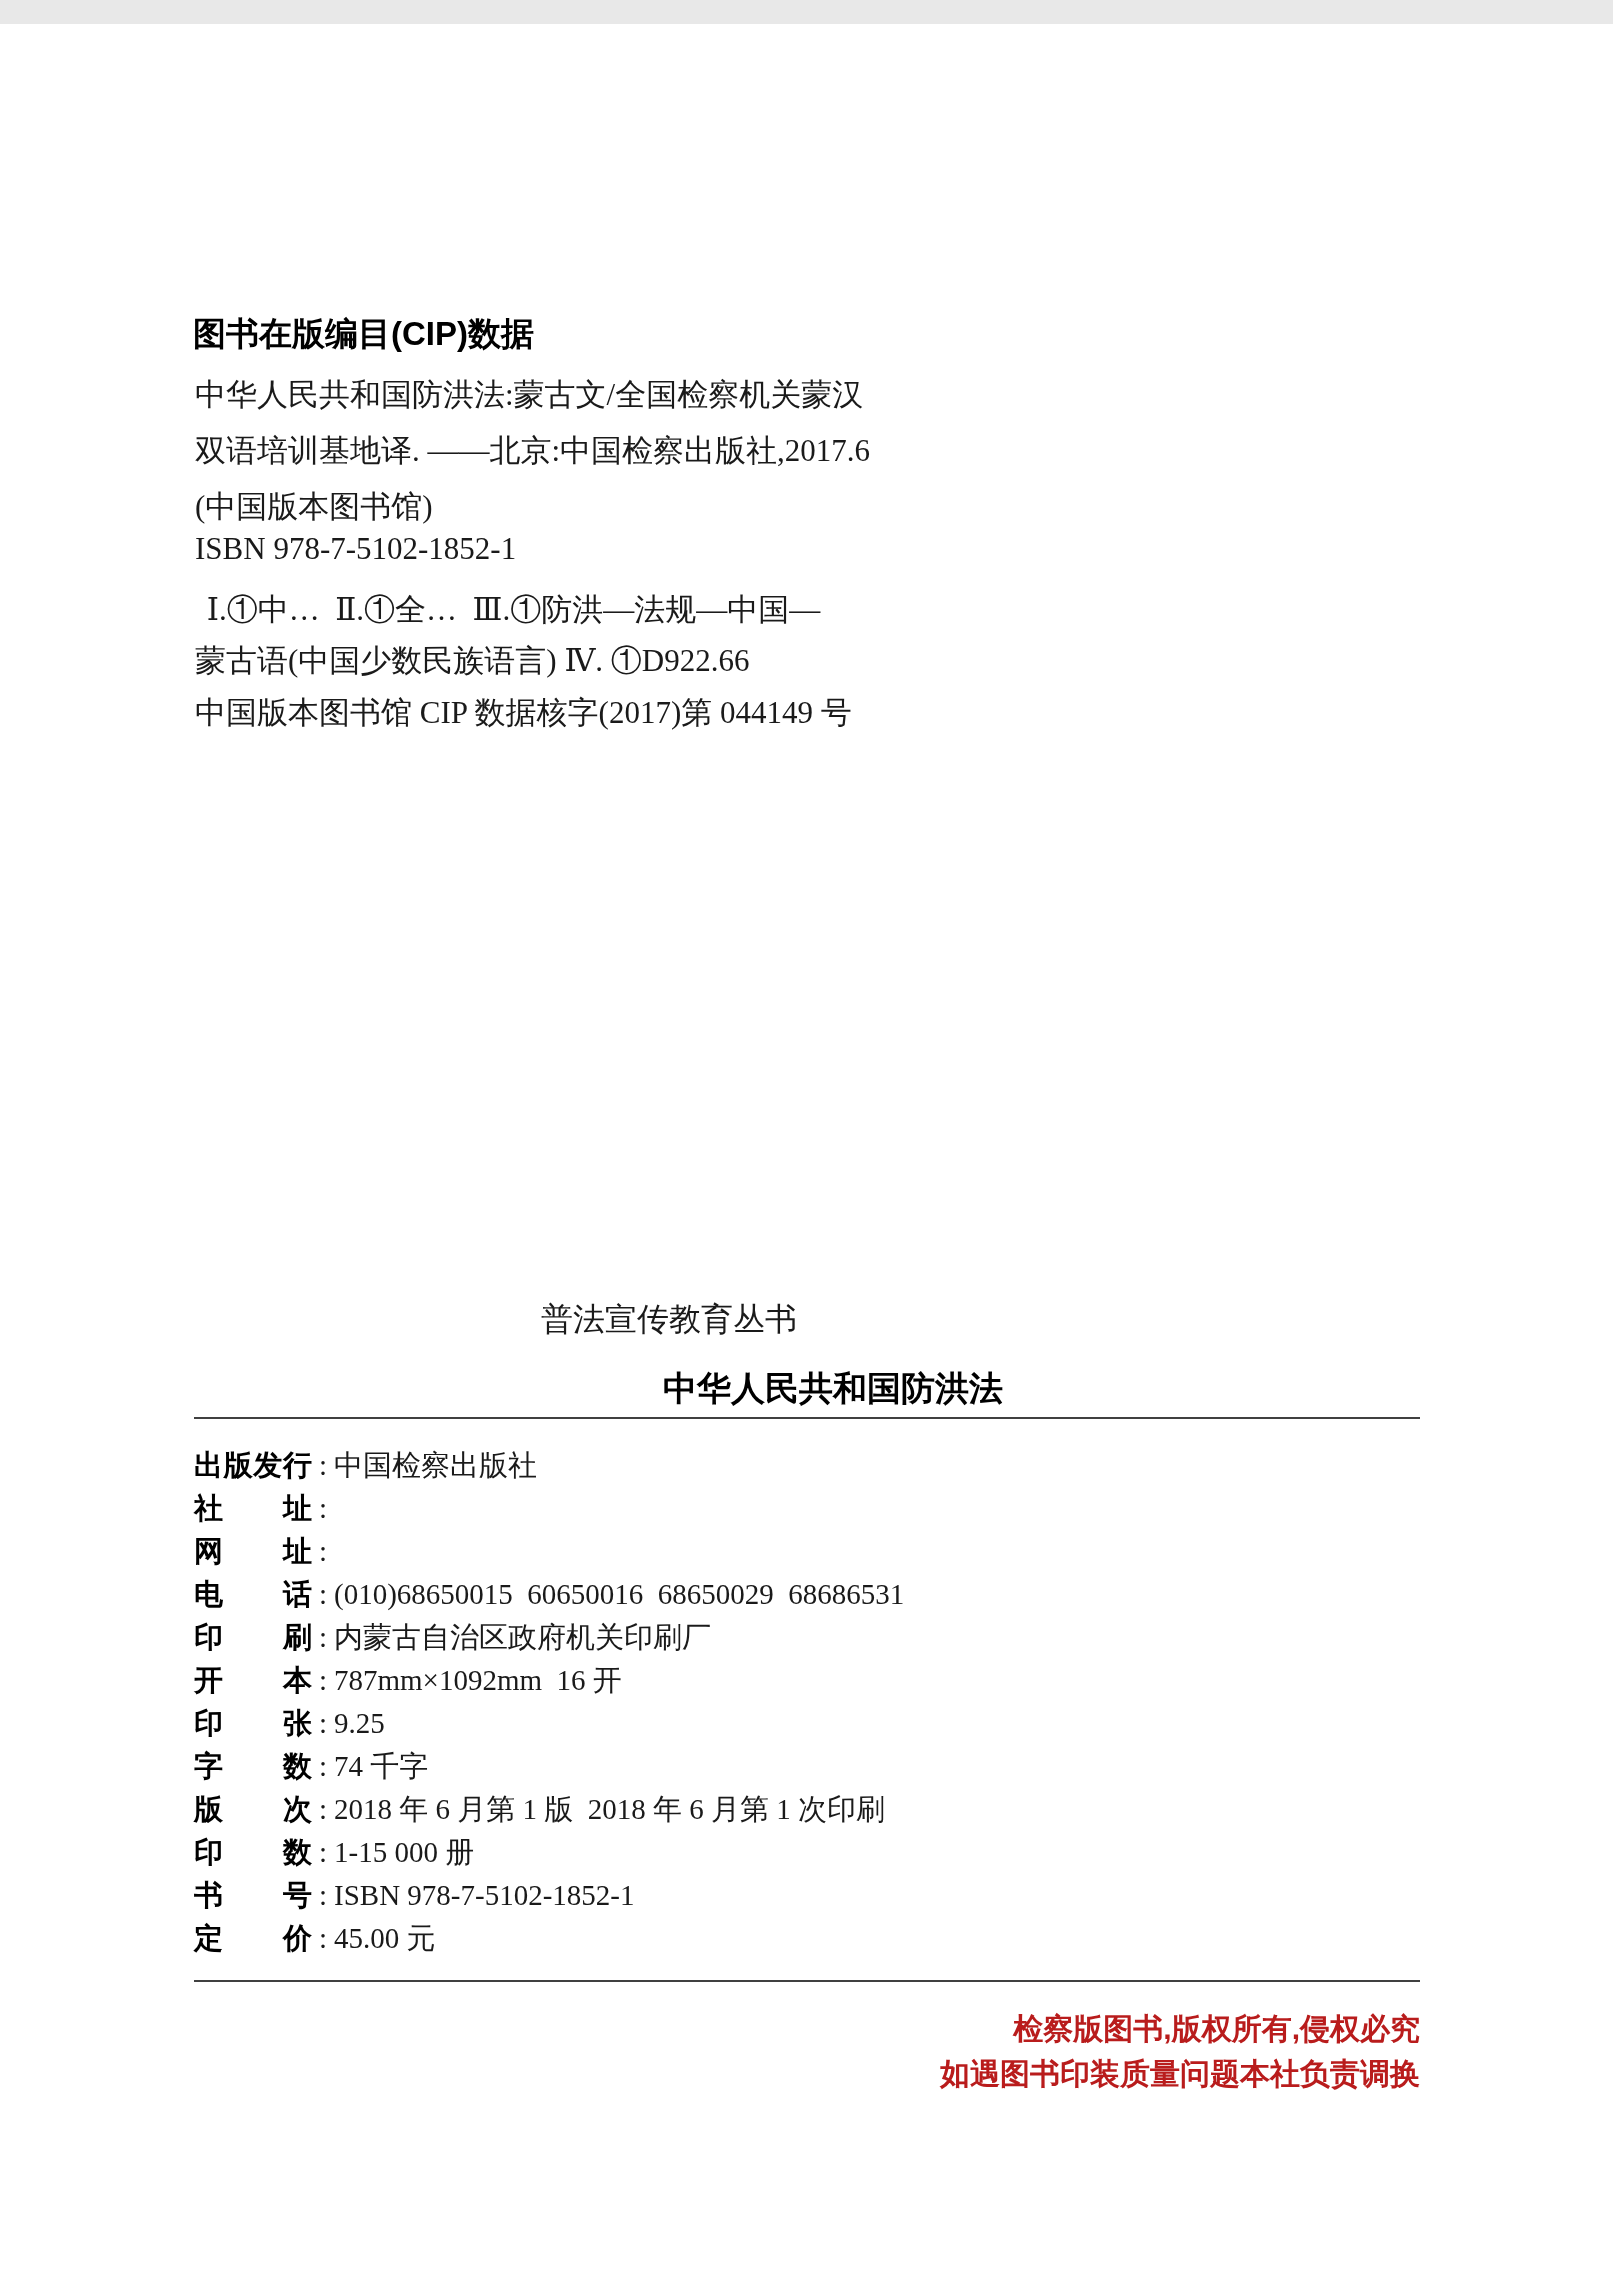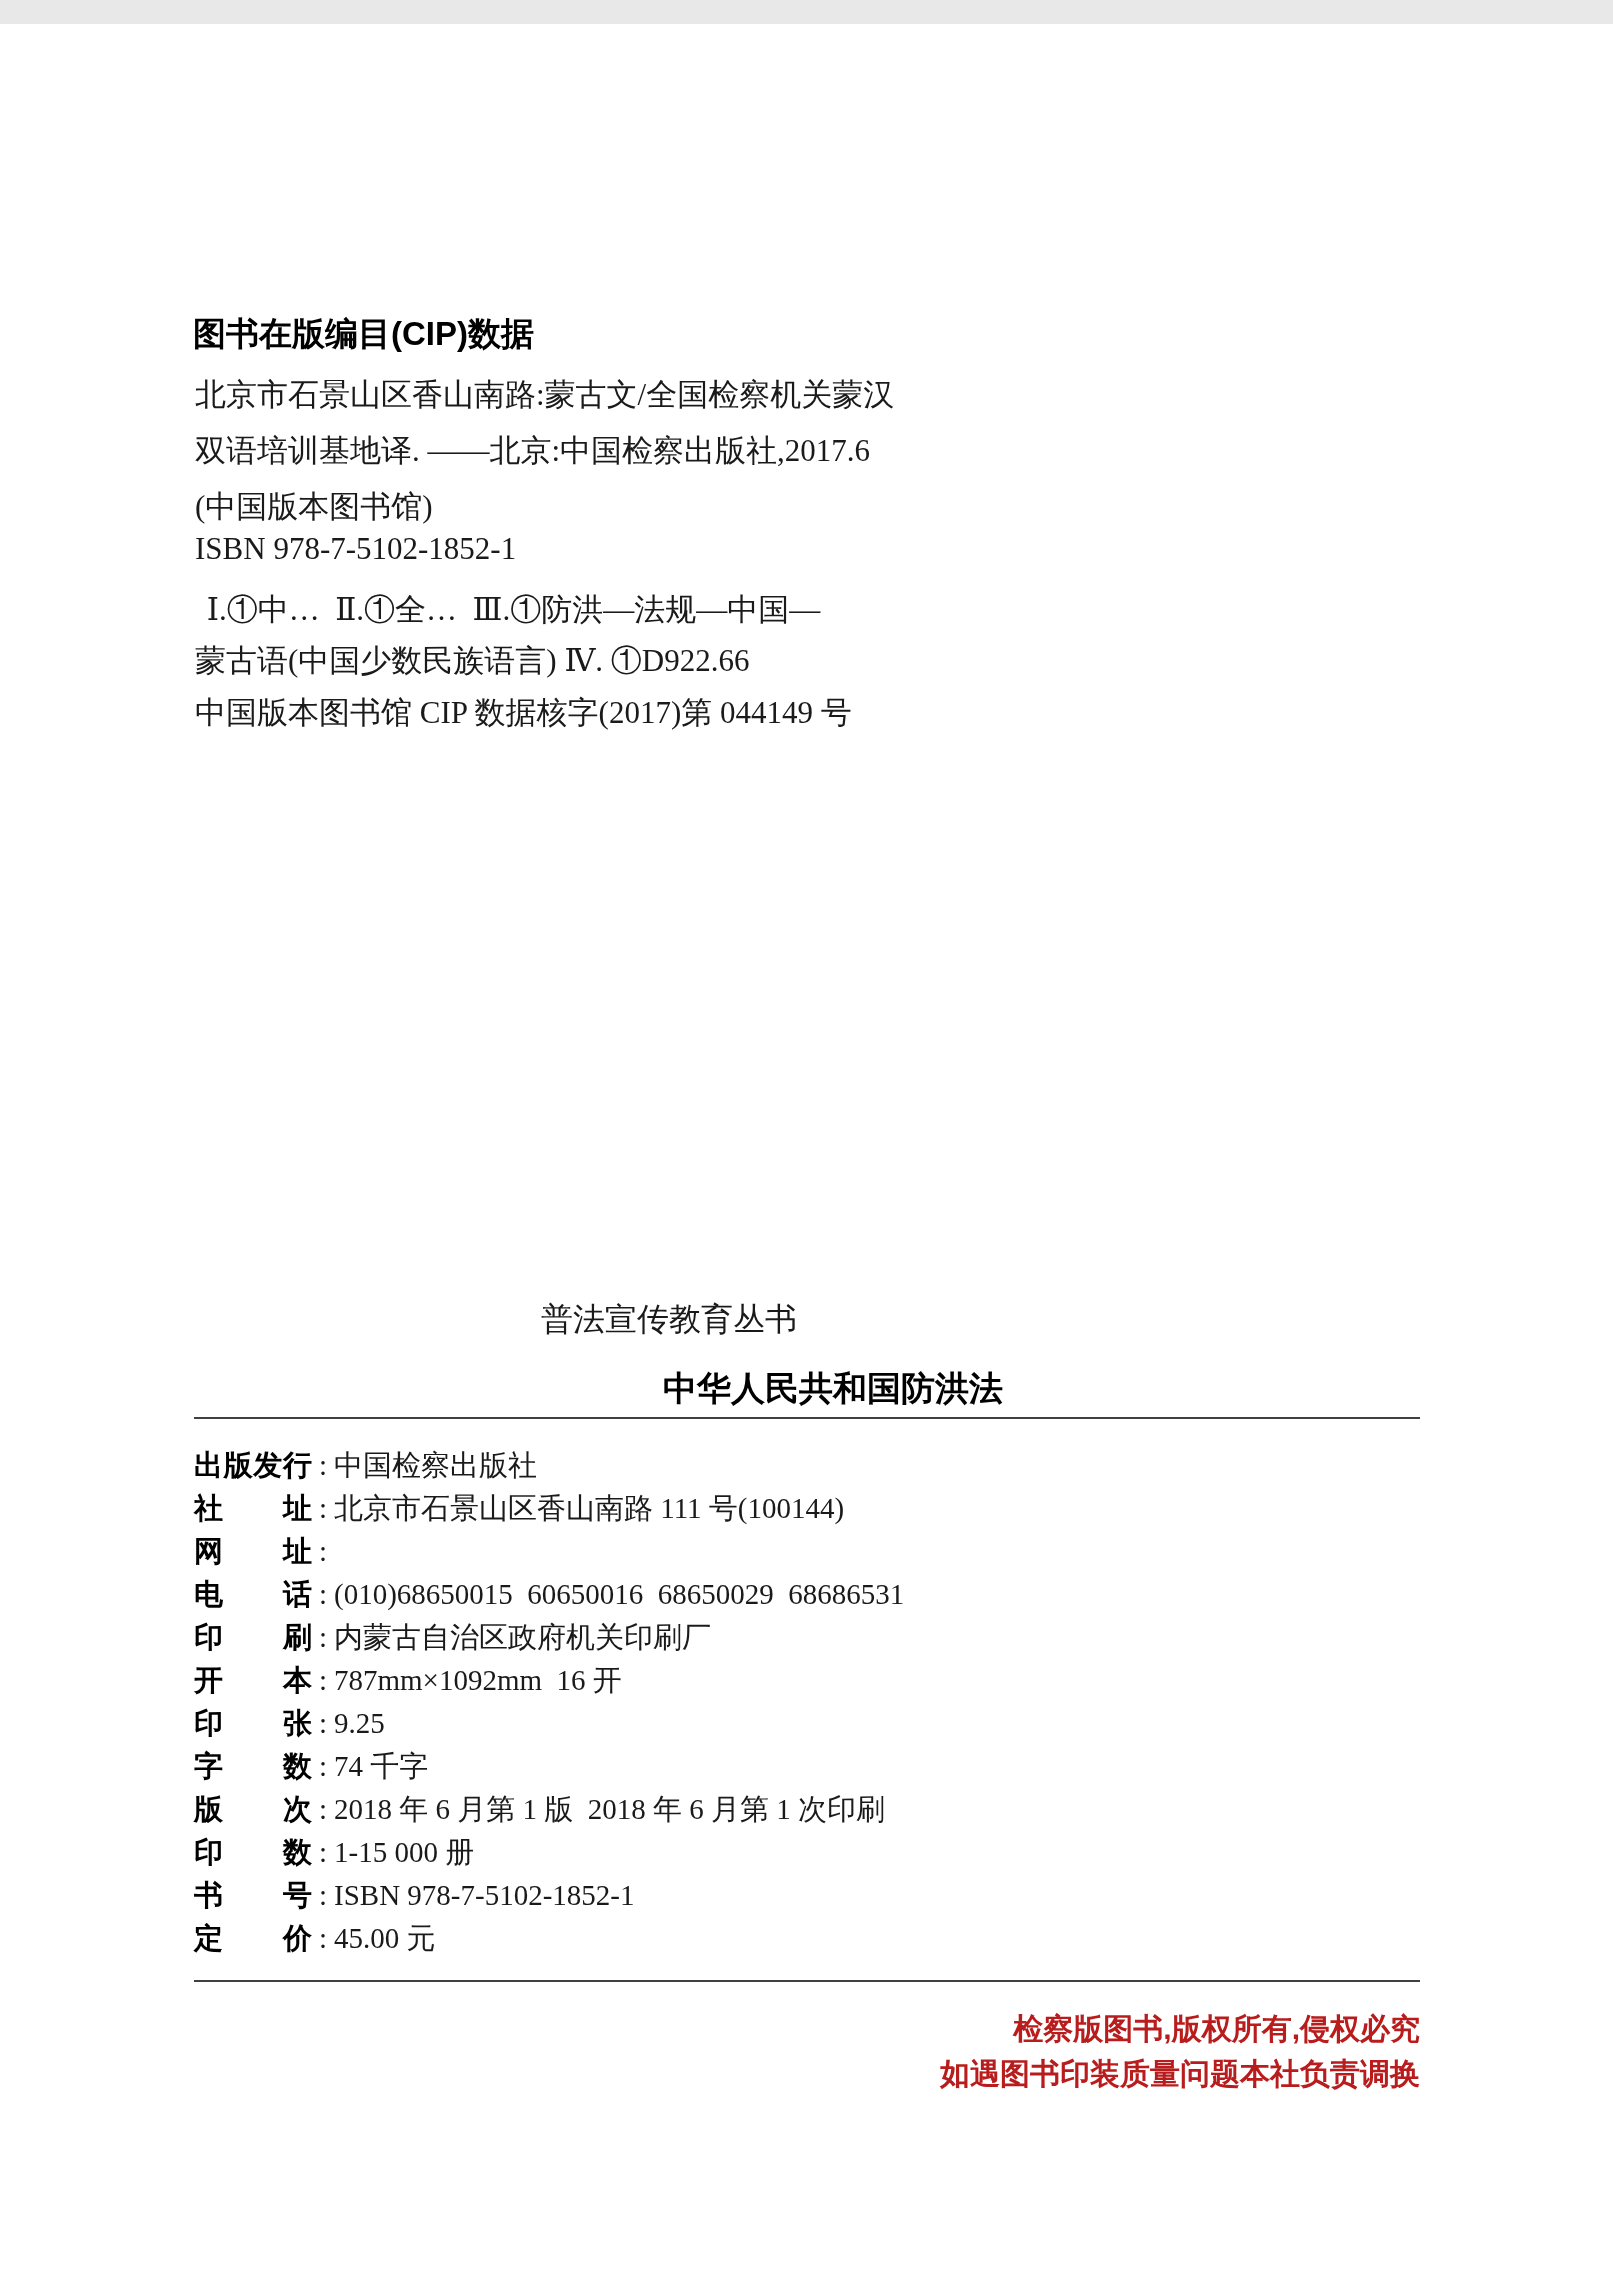--- a/index.html
+++ b/index.html
@@ -43,21 +43,21 @@
   .notice{right:194px;top:1982px;text-align:right;font-size:30px;line-height:45px;color:#b91c1c;}
 </style>
 </head>
 <body>
 
 <div class="page" style="--ink: #1a1a1a; --rule: #404040;">
 
   <div class="abs hei cip-heading">图书在版编目(CIP)数据</div>
 
   <div class="abs serif cip-desc">
-    <div class="line pre">北京市石景山区香山南路:蒙古文/全国检察机关蒙汉</div>
+    <div class="line pre">中华人民共和国防洪法:蒙古文/全国检察机关蒙汉</div>
     <div class="line pre">双语培训基地译. ——北京:中国检察出版社,2017.6</div>
     <div class="line pre">(中国版本图书馆)</div>
   </div>
 
   <div class="abs serif isbn-line">ISBN 978-7-5102-1852-1</div>
 
   <div class="abs serif cip-class">
     <div class="line pre">Ⅰ.①中…  Ⅱ.①全…  Ⅲ.①防洪—法规—中国—</div>
     <div class="line pre">蒙古语(中国少数民族语言) Ⅳ. ①D922.66</div>
   </div>
@@ -80,21 +80,20 @@
         <span class="colon">:</span>
         <span class="value">中国检察出版社</span>
   </div>
 
   <div class="row">
     <span class="label">
           <span>社</span>
           <span>址</span>
         </span>
         <span class="colon">:</span>
-        <span class="value">北京市石景山区香山南路 111 号(100144)</span>
   </div>
 
   <div class="row">
     <span class="label">
           <span>网</span>
           <span>址</span>
         </span>
         <span class="colon">:</span>
   </div>
 

